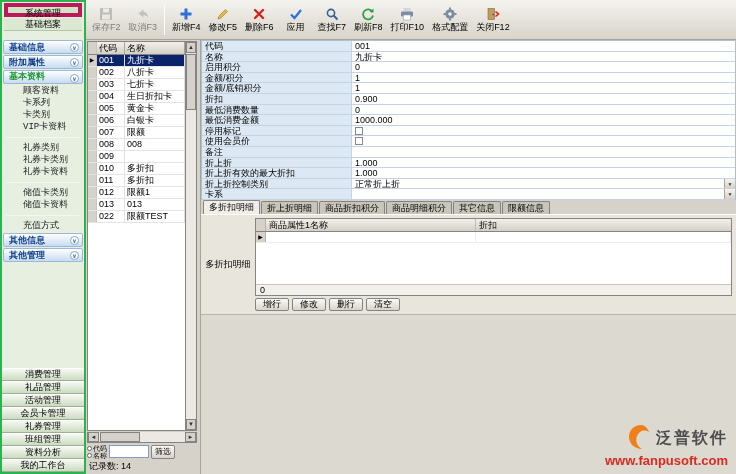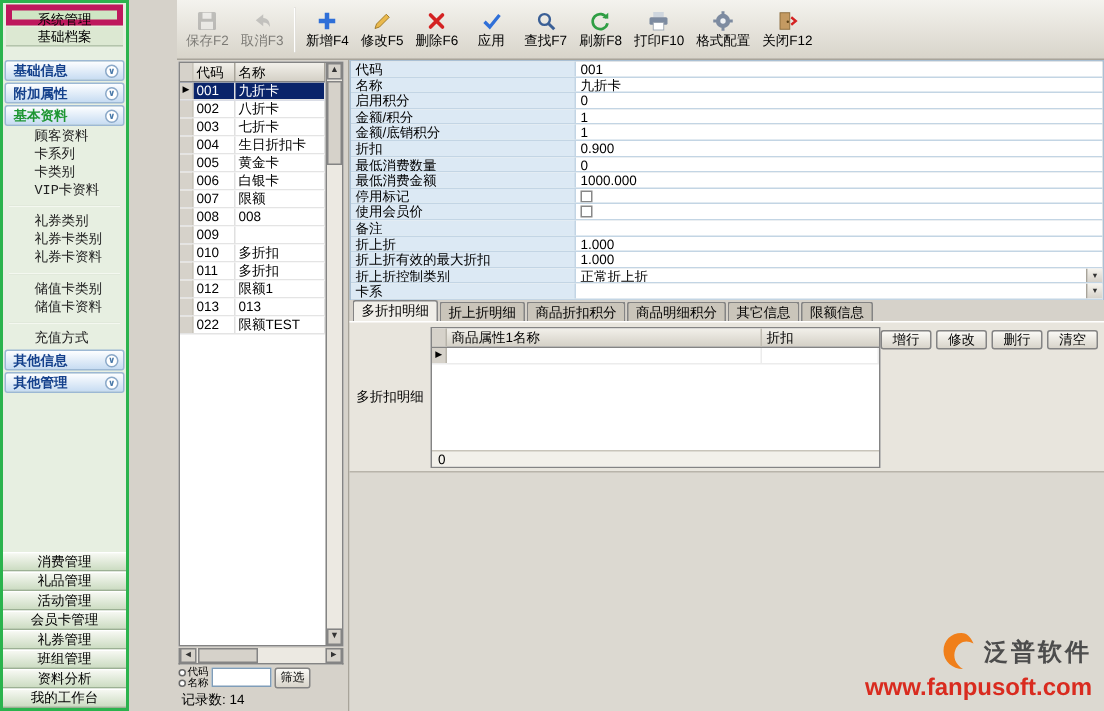--- a/index.html
+++ b/index.html
@@ -6,30 +6,30 @@
   html,body { background:#fff; }
   body { font-family:"Liberation Sans","DejaVu Sans",sans-serif; }
   .app { width:736px; height:474px; display:flex; background:#d6d2ca; font-size:9px; color:#000; overflow:hidden; position:relative; }
 
   
   .sidebar { width:86px; flex:none; border:2px solid #2bb34d; background:#e7efe1; display:flex; flex-direction:column; overflow:hidden; }
   .sb-tab { height:14px; line-height:12px; text-align:center; background:#cfe6c4; border:4px solid #be185d; margin:1px 2px 0; flex:none; }
   .sb-tab2 { height:13px; line-height:13px; text-align:center; background:#dce8d2; border-bottom:1px solid #b4c4ac; margin:1px 2px 8px; flex:none; }
   .sb-nav { flex:none; }
   .sb-header { height:14px; padding:0 3px 0 5px; background:linear-gradient(#fdfeff,#c7dcf2); border:1px solid #9cb8d4; border-radius:2px; margin:1px 1px; color:#15418c; font-weight:bold; display:flex; justify-content:space-between; align-items:center; }
-  .sb-header.active { color:#1e9633; }
+  .sb-header.active { color:#1e9633;align-items:flex-end; }
   .sb-header .chev { width:9px; height:9px; flex:none; border-radius:50%; background:#fff; border:1px solid #8aa8c8; color:#4878a8; font-size:6px; line-height:8px; text-align:center; }
   .sb-item { height:12px; line-height:12px; padding-left:21px; color:#222;font-family:Liberation Mono, monospace; }
   .sb-sep { height:1px; background:#b6c6ae; margin:4px 4px; border-bottom:1px solid #f4f8f0; }
   .sb-spacer { flex:1; }
   .sb-bottom-list { flex:none; }
   .sb-bottom { height:13px; line-height:11px; text-align:center; background:linear-gradient(#f6f8f2,#ccdcc2); border-top:1px solid #fff; border-bottom:1px solid #9cb094; }
 
   
-  .main { flex:1; display:flex; flex-direction:column; min-width:0;padding-left:32px; }
+  .main { flex:1; display:flex; flex-direction:column; min-width:0; }
   .toolbar { height:40px; flex:none; display:flex; align-items:center; padding:1px 2px; background:linear-gradient(#f4f3ee,#d8d4ca); border-bottom:1px solid #a8a49a; }
   .tb-btn { min-width:36px; height:36px; padding:0 3px; display:flex; flex-direction:column; align-items:center; justify-content:center; gap:1px; border:1px solid transparent; border-radius:2px; }
   .tb-btn.disabled { opacity:.45; filter:grayscale(1); }
   .tb-ico { width:14px; height:14px; display:block; }
   .tb-lbl { font-size:9px; white-space:nowrap; line-height:10px; }
   .tb-sep { width:1px; height:30px; background:#a8a49a; border-right:1px solid #fff; margin:0 3px; flex:none; }
 
   
   .content { flex:1; display:flex; min-height:0; }
 
@@ -73,38 +73,38 @@
   .f-value { flex:1; padding:0 3px; line-height:10px; position:relative; overflow:hidden; white-space:nowrap; }
   .f-check { display:inline-block; width:8px; height:8px; border:1px solid #888; background:#fff; margin-top:1px; font-size:7px; line-height:7px; text-align:center; }
   .ddarrow { position:absolute; right:0; top:0; width:11px; height:100%; background:linear-gradient(#f6f4ee,#d6d2ca); border-left:1px solid #a8a49a; font-size:5px; line-height:10px; text-align:center; color:#333; }
 
   .tabs { height:14px; flex:none; display:flex; align-items:flex-end; padding-left:2px; background:#d6d2ca; }
   .tab { height:13px; line-height:12px; padding:0 5px; border:1px solid #848484; border-bottom:none; border-radius:2px 2px 0 0; background:#cac5ba; margin-right:1px; white-space:nowrap; }
   .tab.active { background:#f0eee8; height:14px; }
 
   .tab-content { height:100px; flex:none; display:flex; background:#e8e5dd; border-top:1px solid #fff; }
   .tc-label { width:54px; flex:none; display:flex; align-items:center; justify-content:center; text-align:center; }
-  .tc-main { flex:1; display:flex; flex-direction:row; padding:3px 4px 2px 0; min-width:0; }
+  .tc-main { flex:1; display:flex; flex-direction:column; padding:3px 4px 2px 0; min-width:0; }
   .detail-grid { flex:1; border:1px solid #848484; background:#fff; display:flex; flex-direction:column; min-height:0; }
   .dg-header { display:flex; height:13px; background:linear-gradient(#f2f0ea,#d4d0c6); border-bottom:1px solid #848484; flex:none; }
   .dg-marker { width:10px; flex:none; border-right:1px solid #b8b4aa; background:#d6d2ca; font-size:6px; line-height:10px; text-align:center; }
   .dg-col1 { width:210px; flex:none; border-right:1px solid #c0bcb2; padding:0 3px; line-height:12px; overflow:hidden; }
   .dg-col2 { flex:1; padding:0 3px; line-height:12px; overflow:hidden; }
   .dg-row { display:flex; height:11px; flex:none; border-bottom:1px solid #ececec; }
   .dg-row .dg-col1, .dg-row .dg-col2 { border-right:1px solid #ececec; }
   .dg-body { flex:1; }
   .dg-status { height:11px; flex:none; border-top:1px solid #c8c4ba; background:#f2f0ea; line-height:10px; padding-left:4px; }
   .detail-buttons { height:16px; flex:none; display:flex; gap:3px; padding-top:2px; }
   .db-btn { height:13px; line-height:11px; padding:0 7px; background:linear-gradient(#fbfaf6,#d8d4ca); border:1px solid #848484; border-radius:2px; font-size:9px; font-family:inherit; }
 
   .empty-area { flex:1; position:relative; background:#dcd9d1; border-top:1px solid #b8b4aa; }
   .logo { position:absolute; right:8px; bottom:6px; text-align:right; }
   .logo-top { display:flex; align-items:center; gap:4px; justify-content:flex-end; }
   .logo-title { font-size:16px; font-weight:bold; color:#4c4c4c; letter-spacing:2px; }
-  .logo-url { color:#d92b1f; font-size:16px; font-weight:bold; margin-top:1px; }
+  .logo-url { color:#d92b1f; font-size:13px; font-weight:bold; margin-top:1px; }
 </style>
 </head>
 <body>
 
 <div class="app">
 
   <div class="sidebar">
     <div class="sb-tab">系统管理</div>
     <div class="sb-tab2">基础档案</div>
     <div class="sb-nav">

